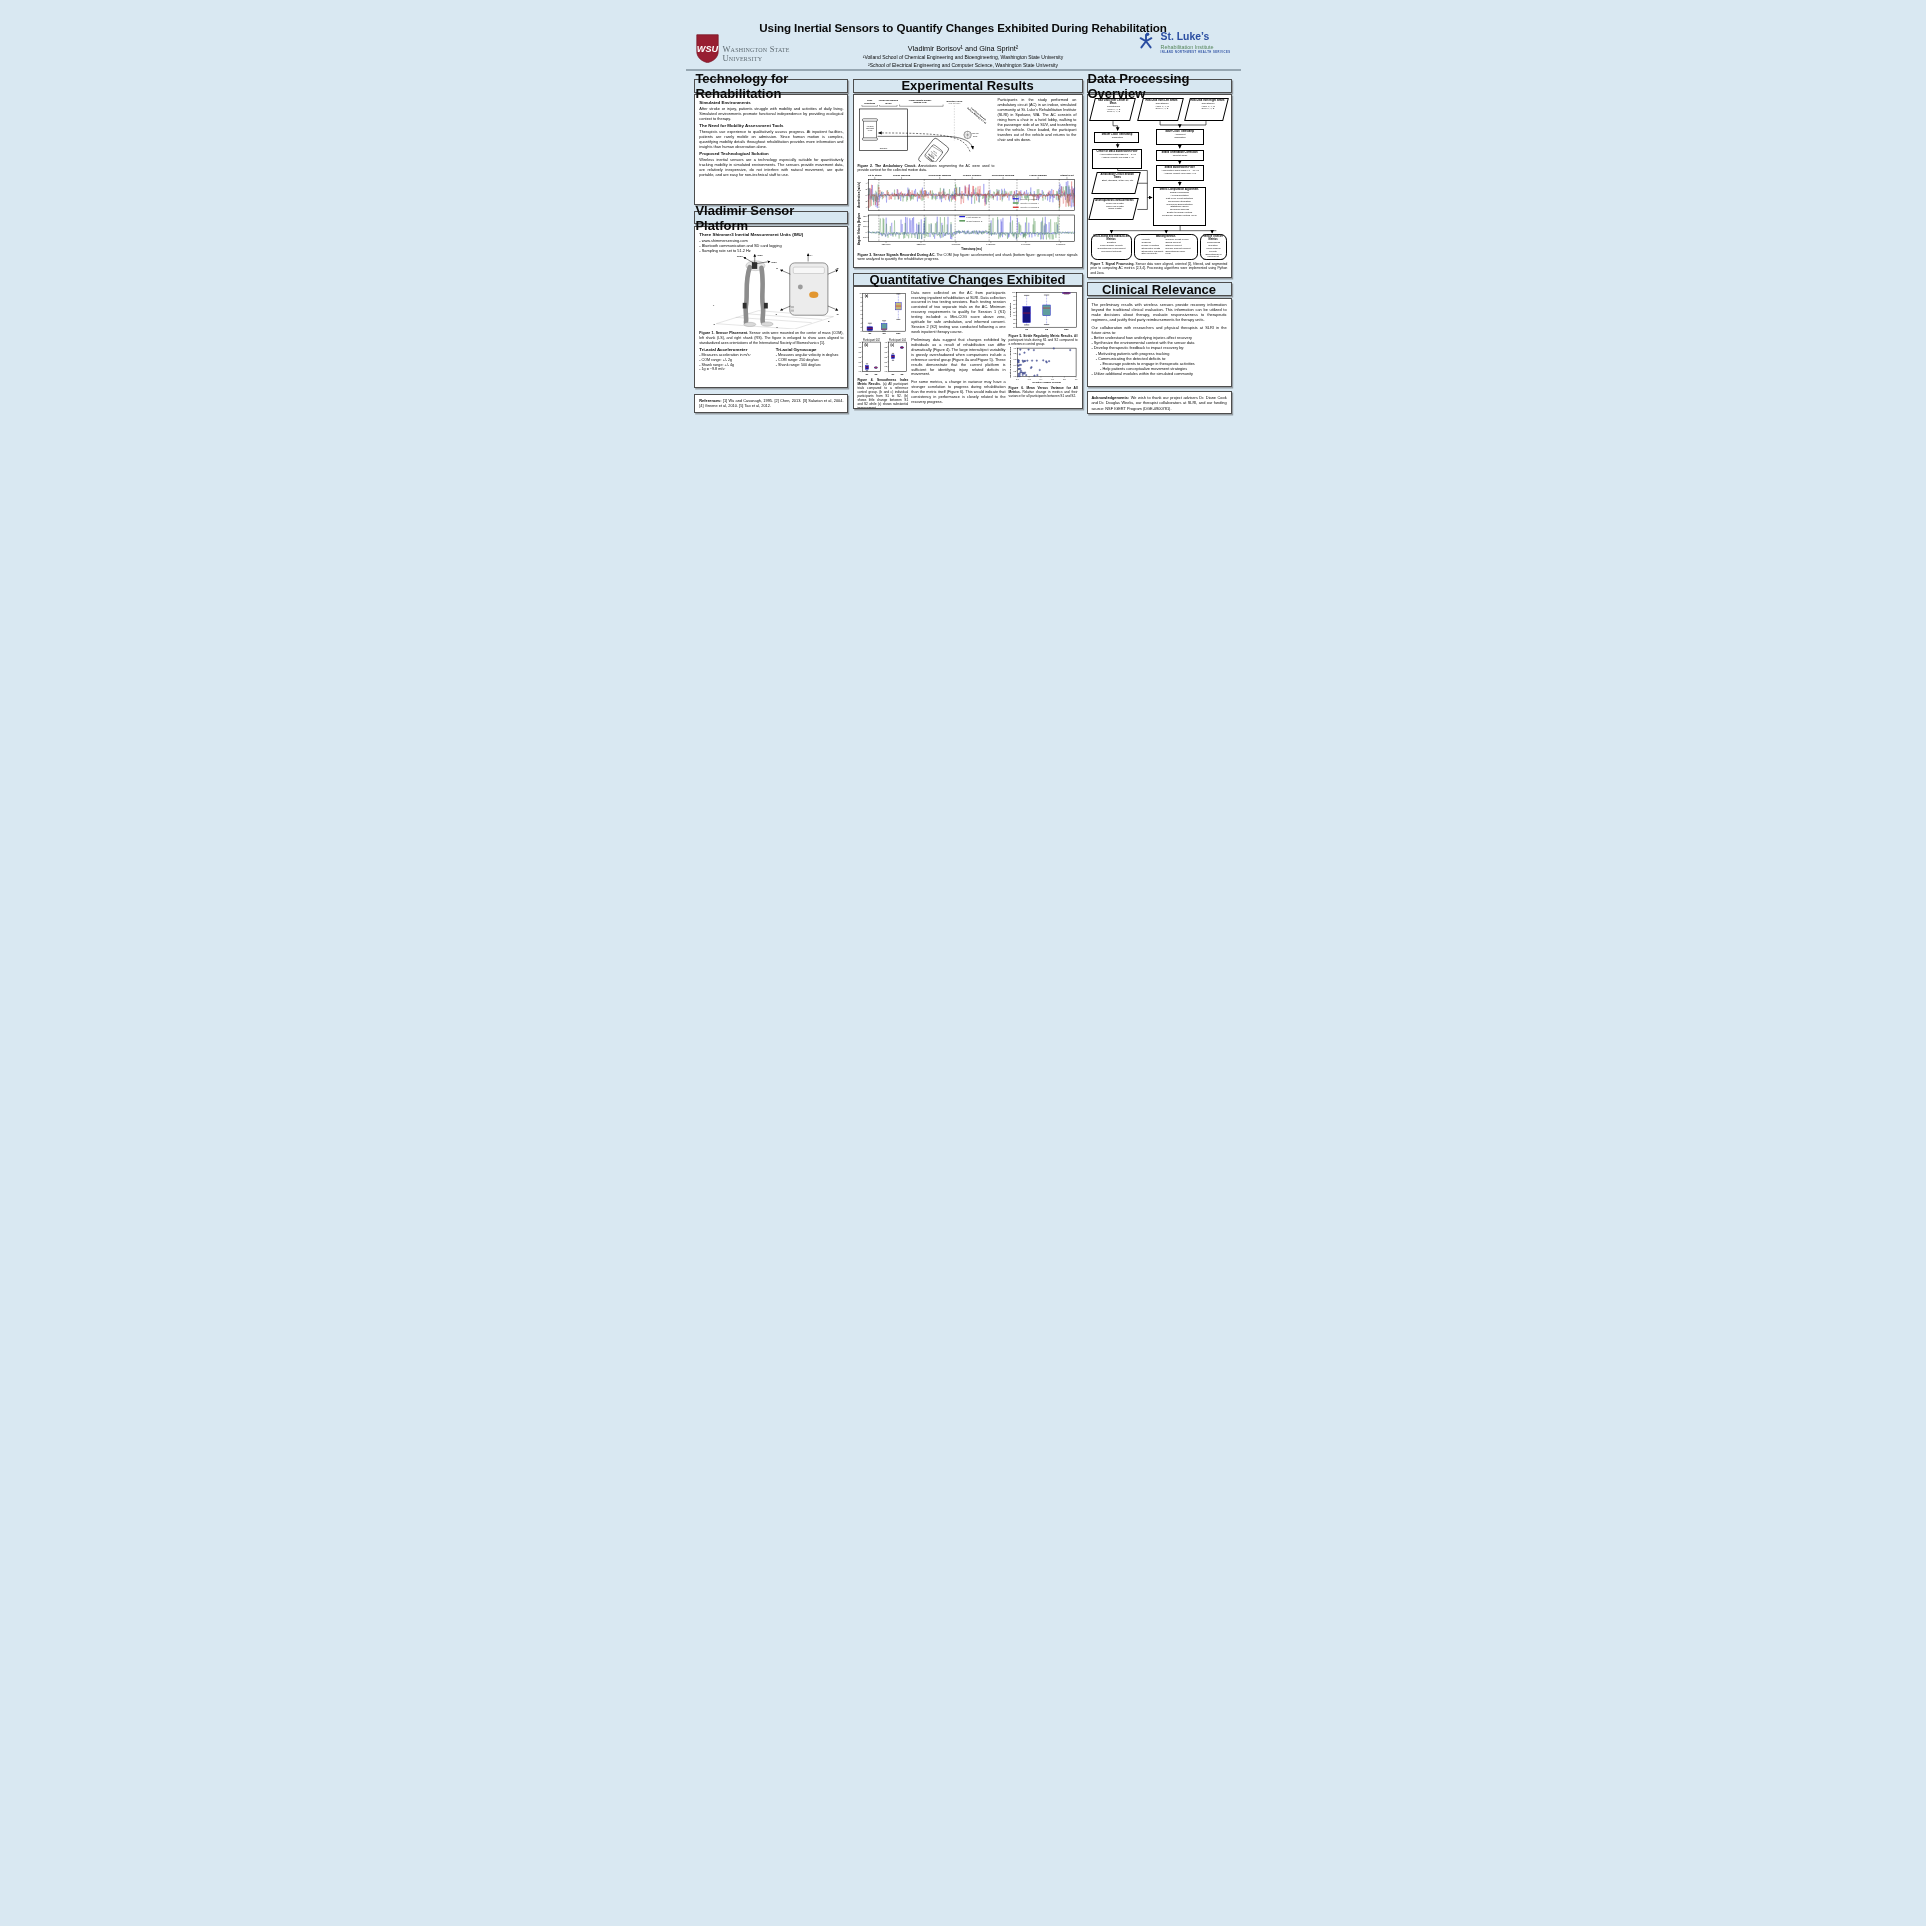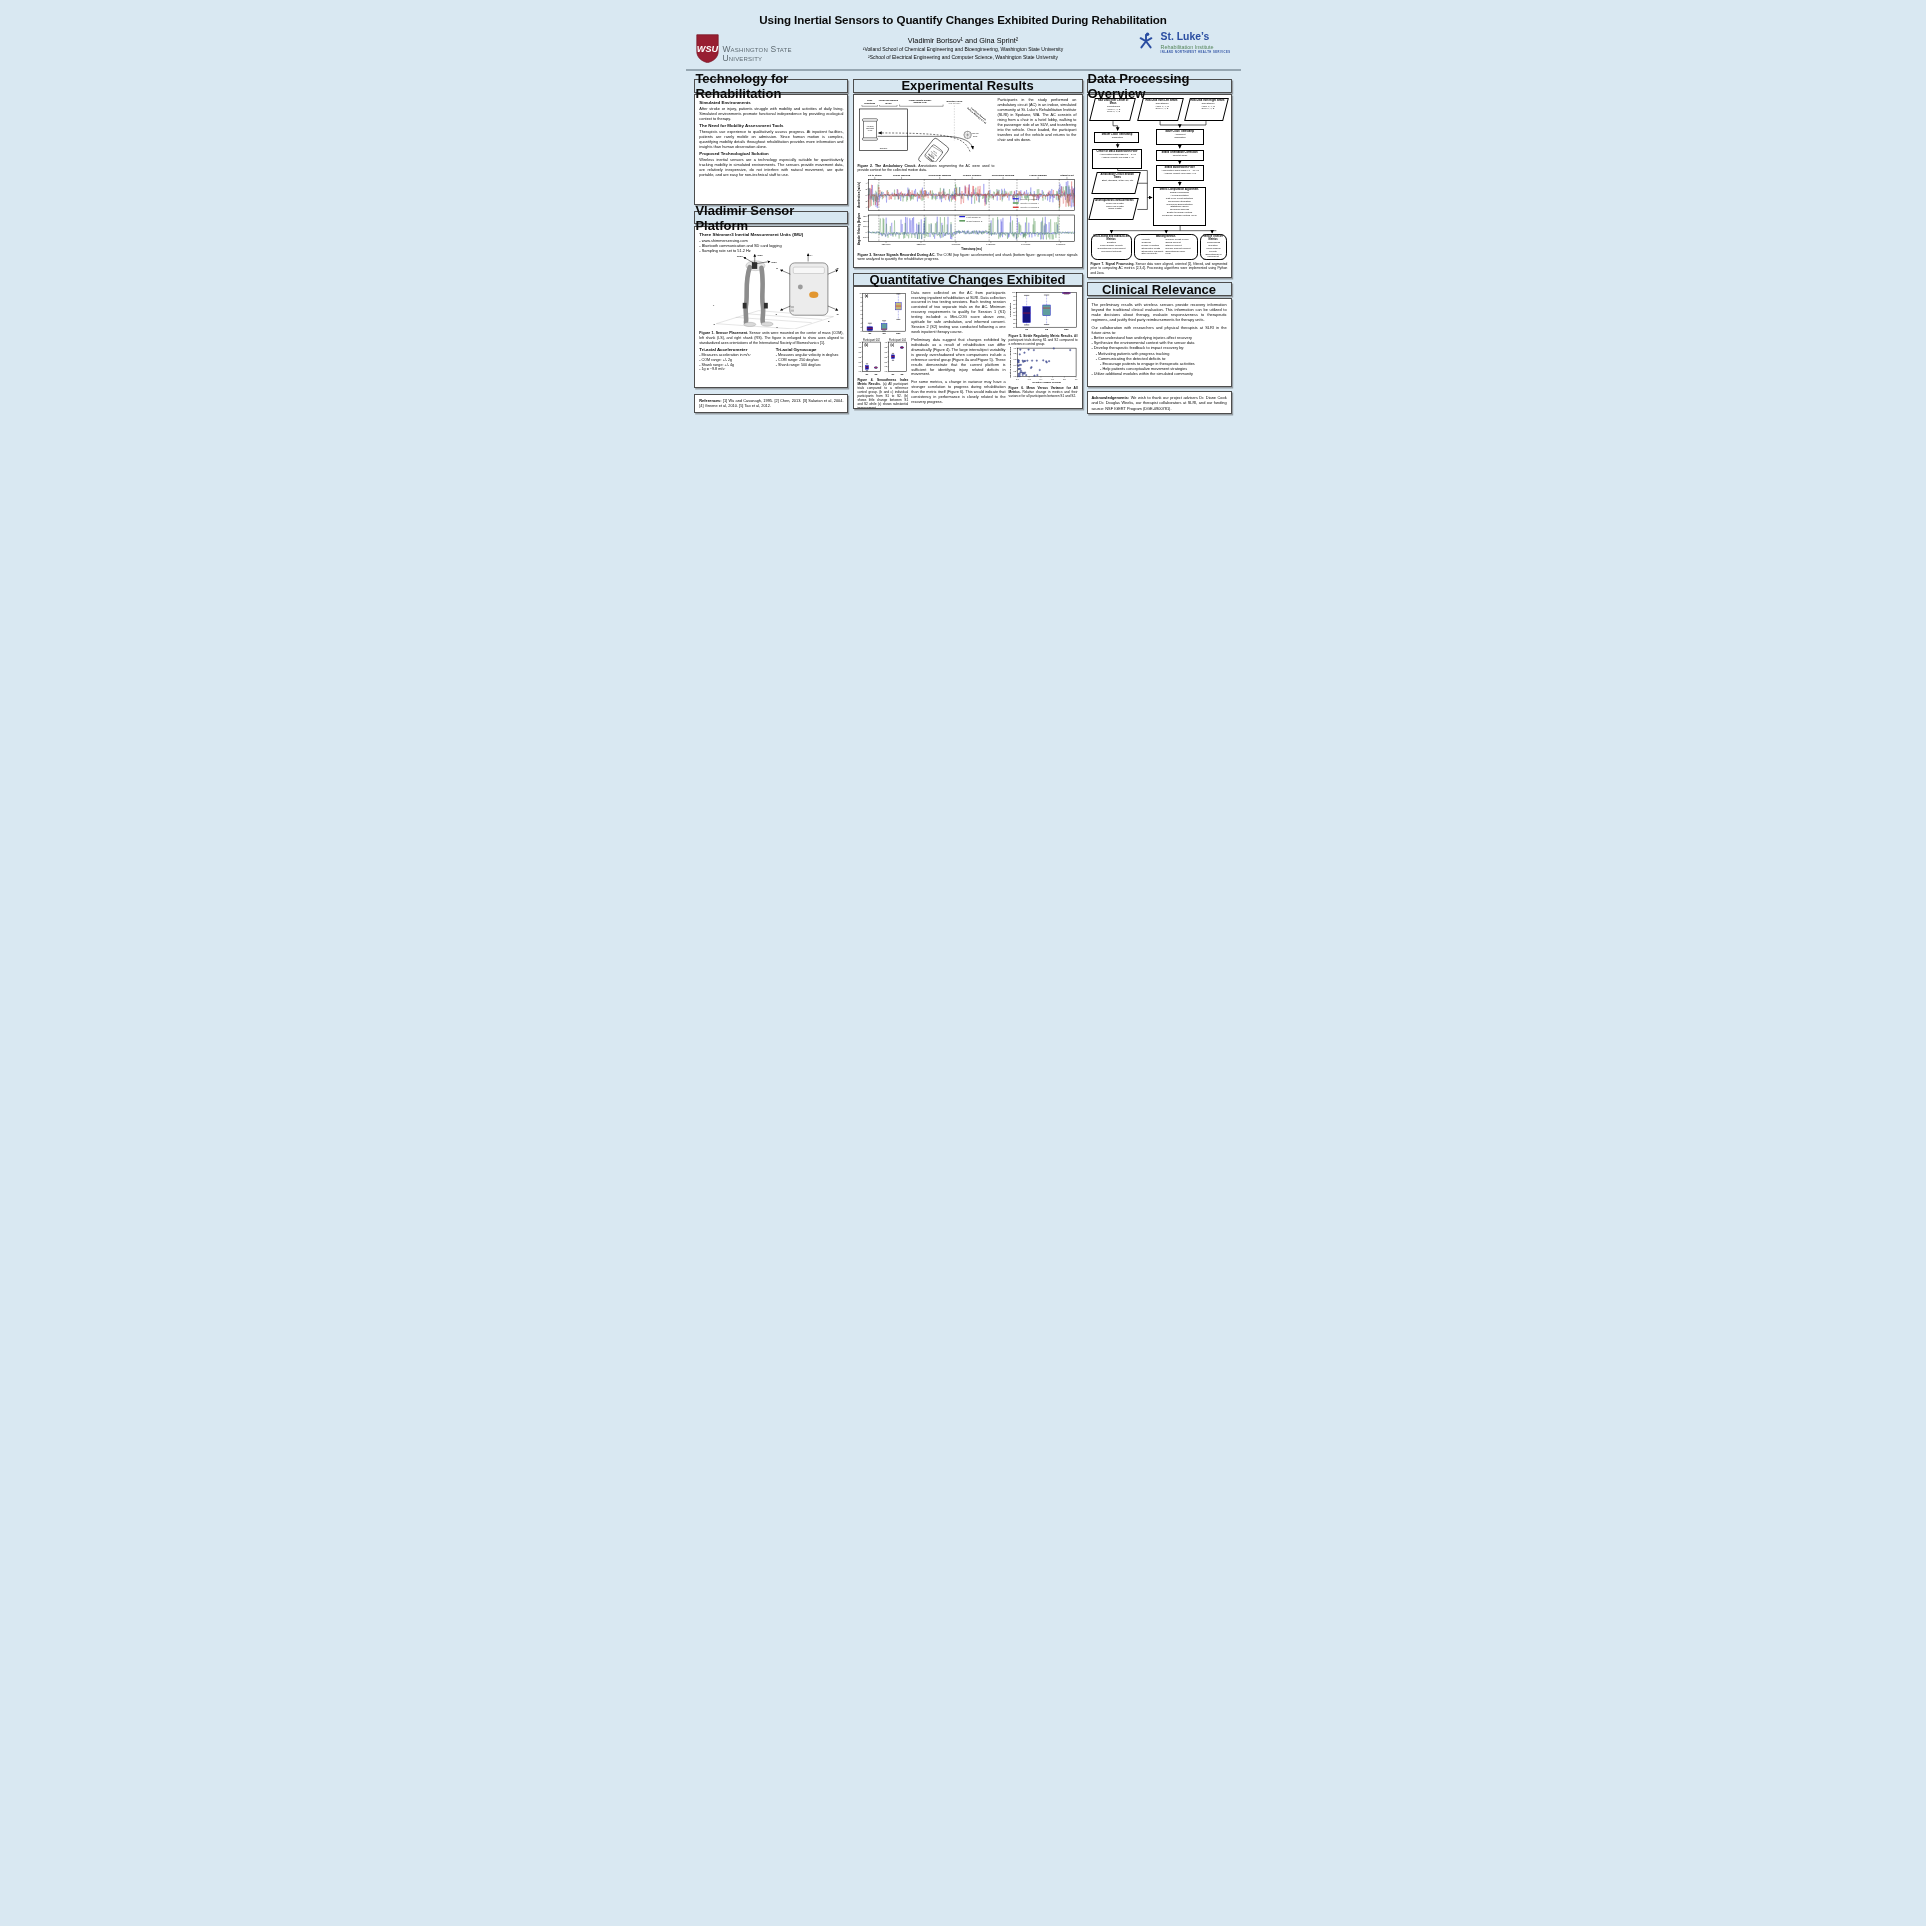--- a/index.html
+++ b/index.html
@@ -1,26 +1,26 @@
 <!DOCTYPE html>
 <html style="font-size:6.2px"><head>
 <meta charset="utf-8">
 <style>
   html,body{margin:0;padding:0;background:#d9e8f2;}
   .poster{position:relative;width:555px;height:416px;background:#d9e8f2;
           font-family:"Liberation Sans",sans-serif;color:#0a0a0a;margin:0 auto;overflow:hidden;}
   
   .header{position:absolute;left:0;top:0;width:100%;height:69px;}
   .header-rule{position:absolute;left:0;top:69px;width:100%;height:1.5px;background:#97a7b2;}
-  .title{padding-top:13px;font-size:11.6px;font-weight:bold;text-align:center;letter-spacing:-0.1px;}
+  .title{padding-top:21px;font-size:11.6px;font-weight:bold;text-align:center;letter-spacing:-0.1px;}
   .authors{font-size:7.3px;text-align:center;margin-top:10px;}
   .affil{font-size:5px;text-align:center;margin-top:1.2px;line-height:1.5;}
   .wsu{position:absolute;left:10px;top:34px;display:flex;align-items:flex-end;gap:3.9px;}
   .wsu-shield{width:23px;height:29px;}
-  .wsu-text{font-family:Liberation Sans, sans-serif;color:#5e6a71;font-variant:small-caps;line-height:1.05;}
+  .wsu-text{font-family:Liberation Serif, serif;color:#5e6a71;font-variant:small-caps;line-height:1.05;}
   .wsu-line1{font-size:8.5px;letter-spacing:0.2px;}
   .wsu-line2{font-size:8.5px;letter-spacing:0.2px;}
   .stl{position:absolute;right:10px;top:32px;display:flex;gap:8px;align-items:flex-start;}
   .stl-texts{display:flex;flex-direction:column;}
   .stl-name{font-size:10.4px;font-weight:bold;color:#2a4da1;line-height:1;}
   .stl-sub{font-size:5.4px;color:#57875c;margin-top:1.2px;}
   .stl-tag{font-size:2.7px;letter-spacing:0.5px;color:#2a4da1;margin-top:1.9px;font-weight:bold;}
   
   .col{position:absolute;top:79px;}
   .col-left{left:8.9px;width:154px;}

